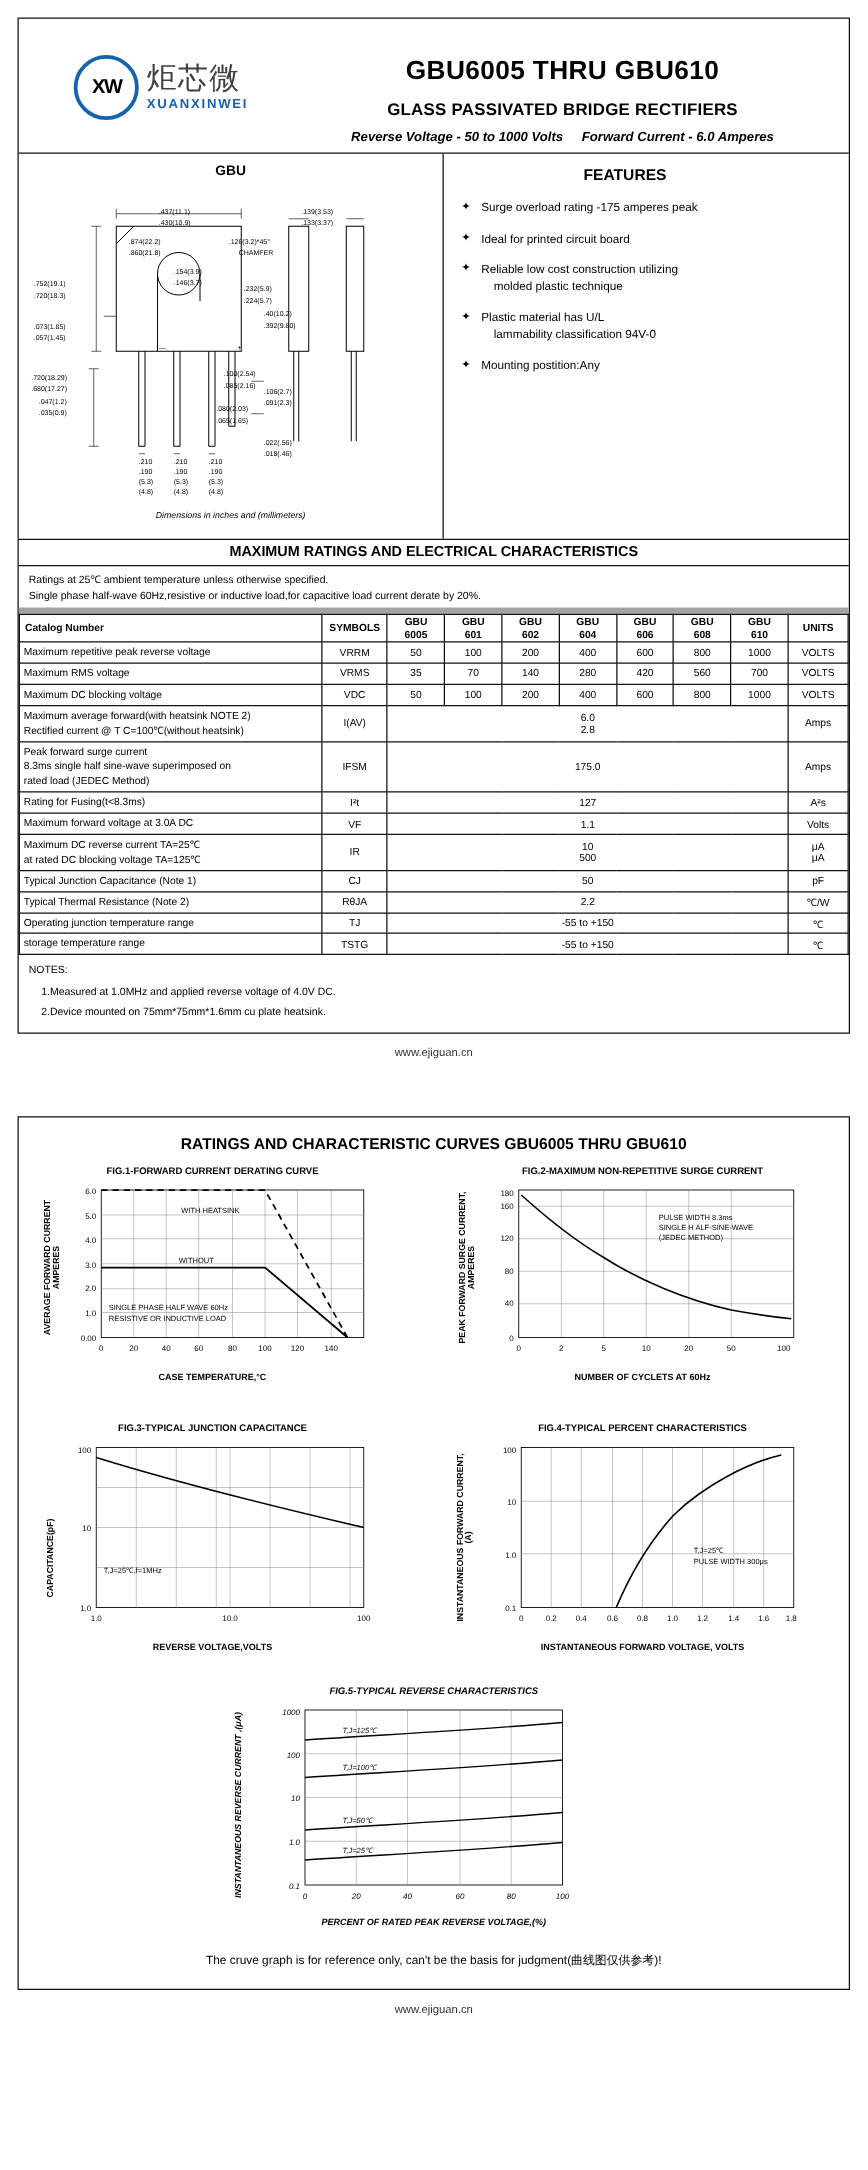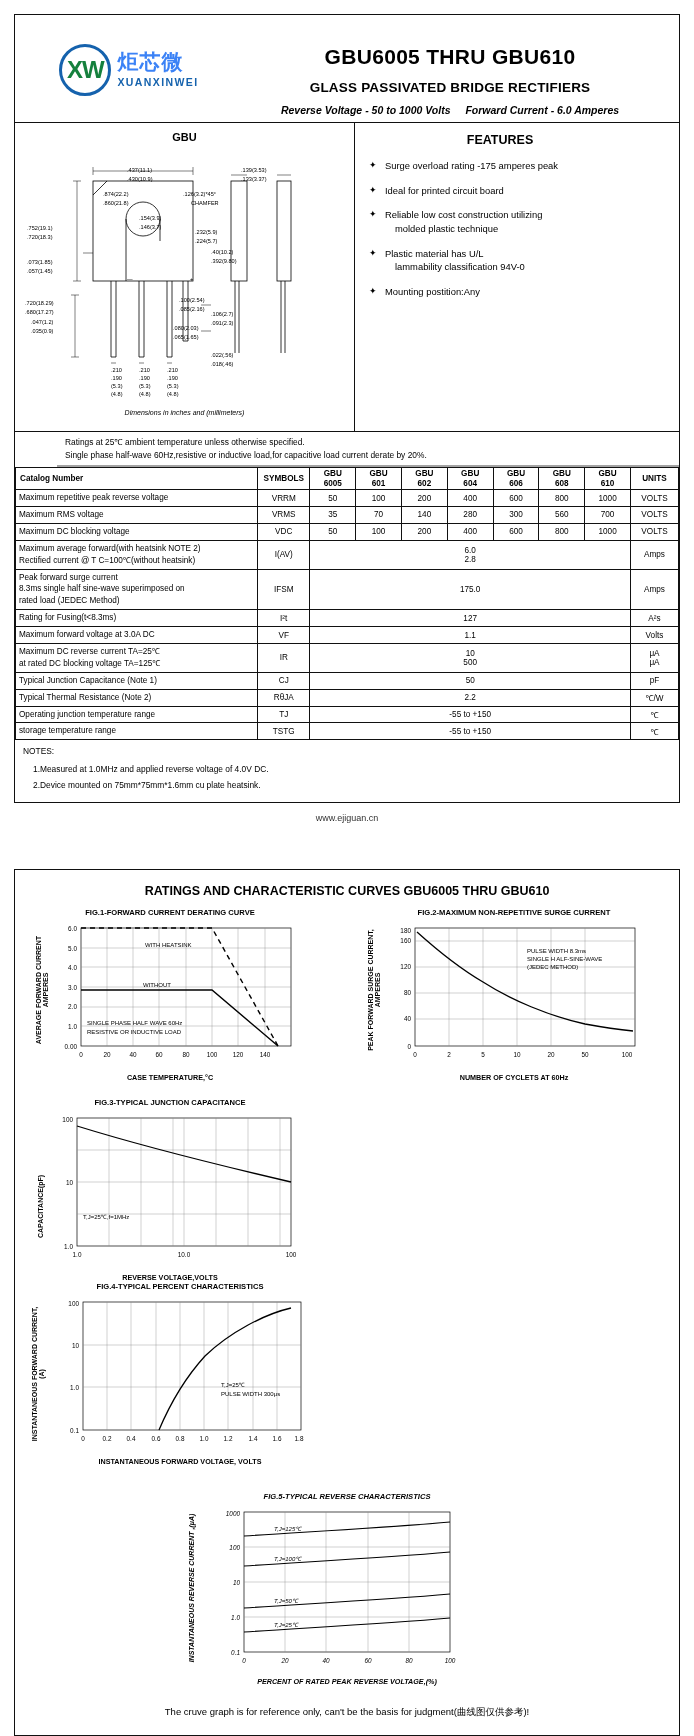--- a/index.html
+++ b/index.html
@@ -41,30 +41,30 @@
     border-radius: 50%;
     position: relative;
     flex: 0 0 auto;
   }
   .logo-mark .xw {
     position: absolute;
     inset: 0;
     display: flex;
     align-items: center;
     justify-content: center;
-    font-size: 24px;
-    font-weight: bold;
-    color: #15803d;
+    font-size: 16px;
+    font-weight: bold;
+    color: #000000;
     letter-spacing: -1px;
   }
   .logo-text { line-height: 1; }
   .logo-cn {
-    font-size: 21px;
-    font-weight: bold;
-    color: #3b82f6;
+    font-size: 24px;
+    font-weight: normal;
+    color: #404040;
     letter-spacing: 1px;
     font-family: "DejaVu Sans", sans-serif;
   }
   .logo-en {
     font-size: 10.5px;
     color: #1562ad;
     letter-spacing: 1.4px;
     margin-top: 4px;
     font-weight: bold;
   }
@@ -146,22 +146,21 @@
     text-align: center;
     font-size: 11.5px;
     font-weight: bold;
     padding: 4px 0 4px 0;
     border-bottom: 1px solid #111;
   }
   .mr-note {
     font-size: 8.4px;
     padding: 4px 6px 4px 8px;
     line-height: 1.5;
-    border-bottom: 2px solid #a3a3a3;
-    margin-left: 42px;
+    border-bottom: 5px solid #a3a3a3;
   }
   table.spec {
     width: 100%;
     border-collapse: collapse;
     font-size: 8.2px;
   }
   table.spec td, table.spec th {
     border: 1px solid #111;
     padding: 2px 3px;
     vertical-align: middle;
@@ -376,20 +375,21 @@
               <span>Plastic material has U/L<span class="sub">lammability classification 94V-0</span></span>
             </div>
             <div class="feat-item">
               <span class="feat-bullet">✦</span>
               <span>Mounting postition:Any</span>
             </div>
           </div>
       </div>
     </div>
 
+    <div class="mr-title">MAXIMUM RATINGS AND ELECTRICAL CHARACTERISTICS</div>
     <div class="mr-note">
       <div>Ratings at 25℃ ambient temperature unless otherwise specified.</div>
       <div>Single phase half-wave 60Hz,resistive or inductive load,for capacitive load current derate by 20%.</div>
     </div>
     <table class="spec">
       <tbody id="spec-body">
           <tr>
             <th style="text-align: left; padding-left: 4px; width: 222px;">Catalog    Number</th>
             <th style="width: 48px;">SYMBOLS</th>
             <th style="width: 42px;">GBU<br>6005</th>
@@ -413,21 +413,21 @@
             <td class="val">1000</td>
             <td class="unit">VOLTS</td>
           </tr>
           <tr>
             <td class="param">Maximum RMS voltage</td>
             <td class="sym">VRMS</td>
             <td class="val">35</td>
             <td class="val">70</td>
             <td class="val">140</td>
             <td class="val">280</td>
-            <td class="val">300</td>
+            <td class="val">420</td>
             <td class="val">560</td>
             <td class="val">700</td>
             <td class="unit">VOLTS</td>
           </tr>
           <tr>
             <td class="param">Maximum DC blocking voltage</td>
             <td class="sym">VDC</td>
             <td class="val">50</td>
             <td class="val">100</td>
             <td class="val">200</td>
@@ -607,21 +607,21 @@
               </g>
             </svg>
             <div class="annot" style="left:168px;top:28px;">PULSE WIDTH 8.3ms</div>
             <div class="annot" style="left:168px;top:36px;">SINGLE H ALF-SINE-WAVE</div>
             <div class="annot" style="left:168px;top:44px;">(JEDEC METHOD)</div>
           </div>
           <div class="c-xlabel">NUMBER OF CYCLETS AT 60Hz</div>
         </div>
       </div>
 
-      <div class="chart-row" style="margin-top:16px;flex-direction:column;">
+      <div class="chart-row" style="margin-top:32px;">
 
         <div class="chart-box" style="width:290px;">
           <div class="c-title">FIG.3-TYPICAL JUNCTION CAPACITANCE</div>
           <div class="plot" style="height:160px;">
             <div class="c-ylabel" style="left:12px;top:128px;">CAPACITANCE(pF)</div>
             <svg width="290" height="160">
               <g stroke="#000" fill="none" stroke-width="0.7">
                 <rect x="52" y="8" width="214" height="128"></rect>
               </g>
               <g stroke="#888" stroke-width="0.4">

